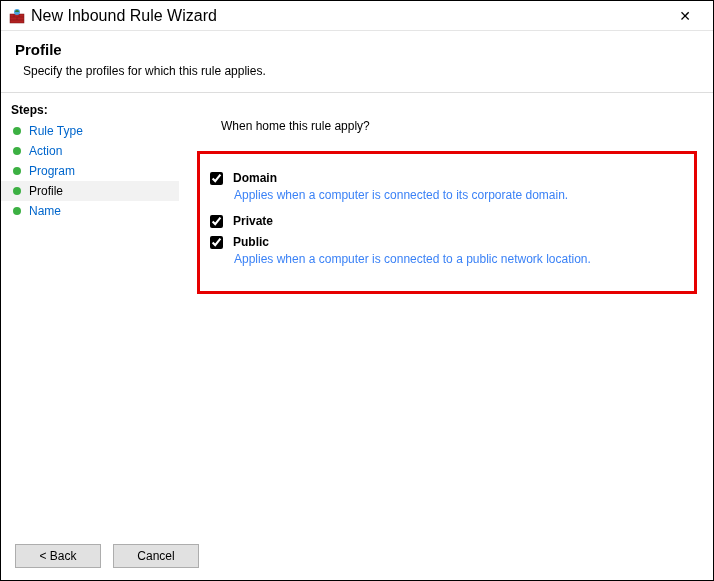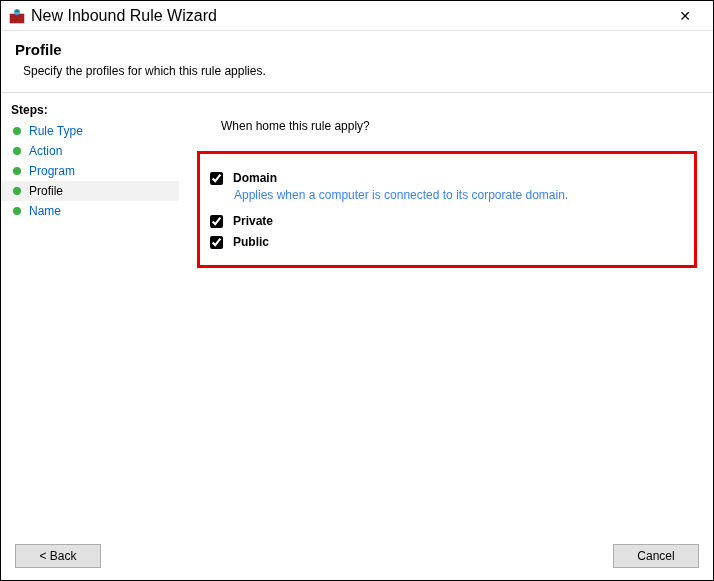--- a/index.html
+++ b/index.html
@@ -118,21 +118,21 @@
     font-weight: 700;
   }
   .check-desc {
     margin: 2px 0 10px 28px;
     color: #3b82f6;
     line-height: 1.35;
   }
   .footer {
     height: 48px;
     display: flex;
-    justify-content: space-between;
+    justify-content: flex-start;
     align-items: center;
     padding: 0 14px;
     gap: 12px;
   }
   .btn {
     min-width: 86px;
     height: 24px;
     background: #e1e1e1;
     border: 1px solid #adadad;
     font-family: inherit;
@@ -211,20 +211,21 @@
 
         <div class="check-row">
           <input type="checkbox" checked="" style="">
           <span class="check-label">Private</span>
         </div>
 
         <div class="check-row">
           <input type="checkbox" checked="" style="">
           <span class="check-label">Public</span>
         </div>
+        <div class="check-desc">Applies when a computer is connected to a public network location.</div>
 
       </div>
     </div>
   </div>
 
   <div class="footer">
     <button class="btn">&lt; Back</button>
     <button class="btn">Cancel</button>
   </div>
 

